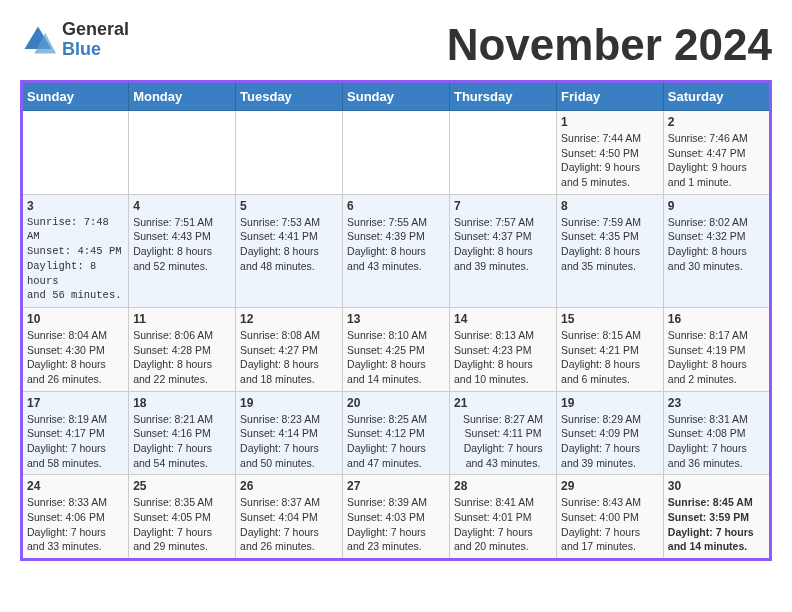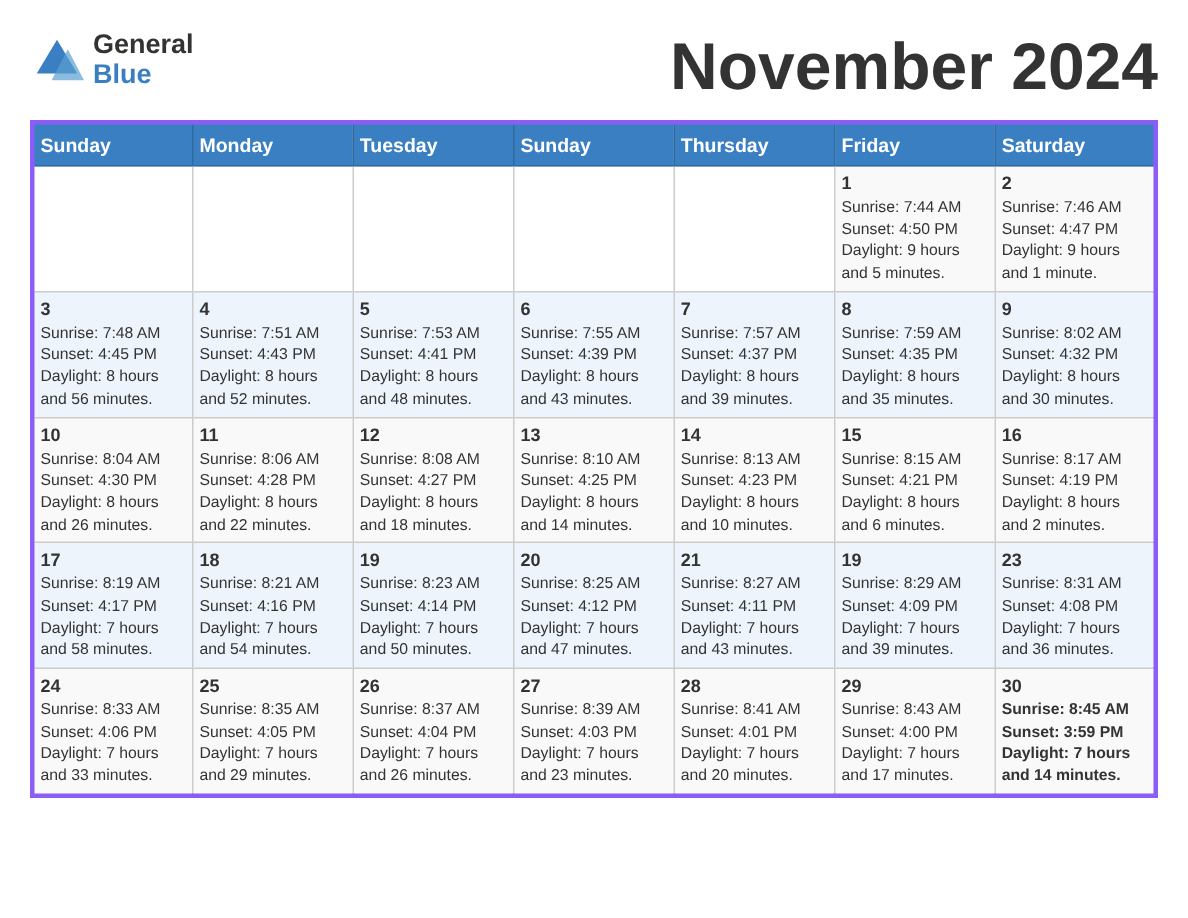--- a/index.html
+++ b/index.html
@@ -145,21 +145,21 @@
           <span class="day-number">2</span>
           <div class="day-info" style="white-space: pre-line;">Sunrise: 7:46 AM
 Sunset: 4:47 PM
 Daylight: 9 hours
 and 1 minute.</div>
         </td>
       </tr>
       <tr>
         <td>
           <span class="day-number">3</span>
-          <div class="day-info" style="white-space: pre-line;">Sunrise: 7:48 AM
+          <div class="day-info" style="white-space: pre-line; font-family: Liberation Mono, monospace;">Sunrise: 7:48 AM
 Sunset: 4:45 PM
 Daylight: 8 hours
 and 56 minutes.</div>
         </td>
         <td>
           <span class="day-number">4</span>
           <div class="day-info" style="white-space: pre-line;">Sunrise: 7:51 AM
 Sunset: 4:43 PM
 Daylight: 8 hours
 and 52 minutes.</div>
@@ -275,21 +275,21 @@
         </td>
         <td>
           <span class="day-number">20</span>
           <div class="day-info" style="white-space: pre-line;">Sunrise: 8:25 AM
 Sunset: 4:12 PM
 Daylight: 7 hours
 and 47 minutes.</div>
         </td>
         <td>
           <span class="day-number">21</span>
-          <div class="day-info" style="white-space: pre-line;">Sunrise: 8:27 AM
+          <div class="day-info" style="white-space: pre-line; text-align: center;">Sunrise: 8:27 AM
 Sunset: 4:11 PM
 Daylight: 7 hours
 and 43 minutes.</div>
         </td>
         <td>
           <span class="day-number">19</span>
           <div class="day-info" style="white-space: pre-line;">Sunrise: 8:29 AM
 Sunset: 4:09 PM
 Daylight: 7 hours
 and 39 minutes.</div>

